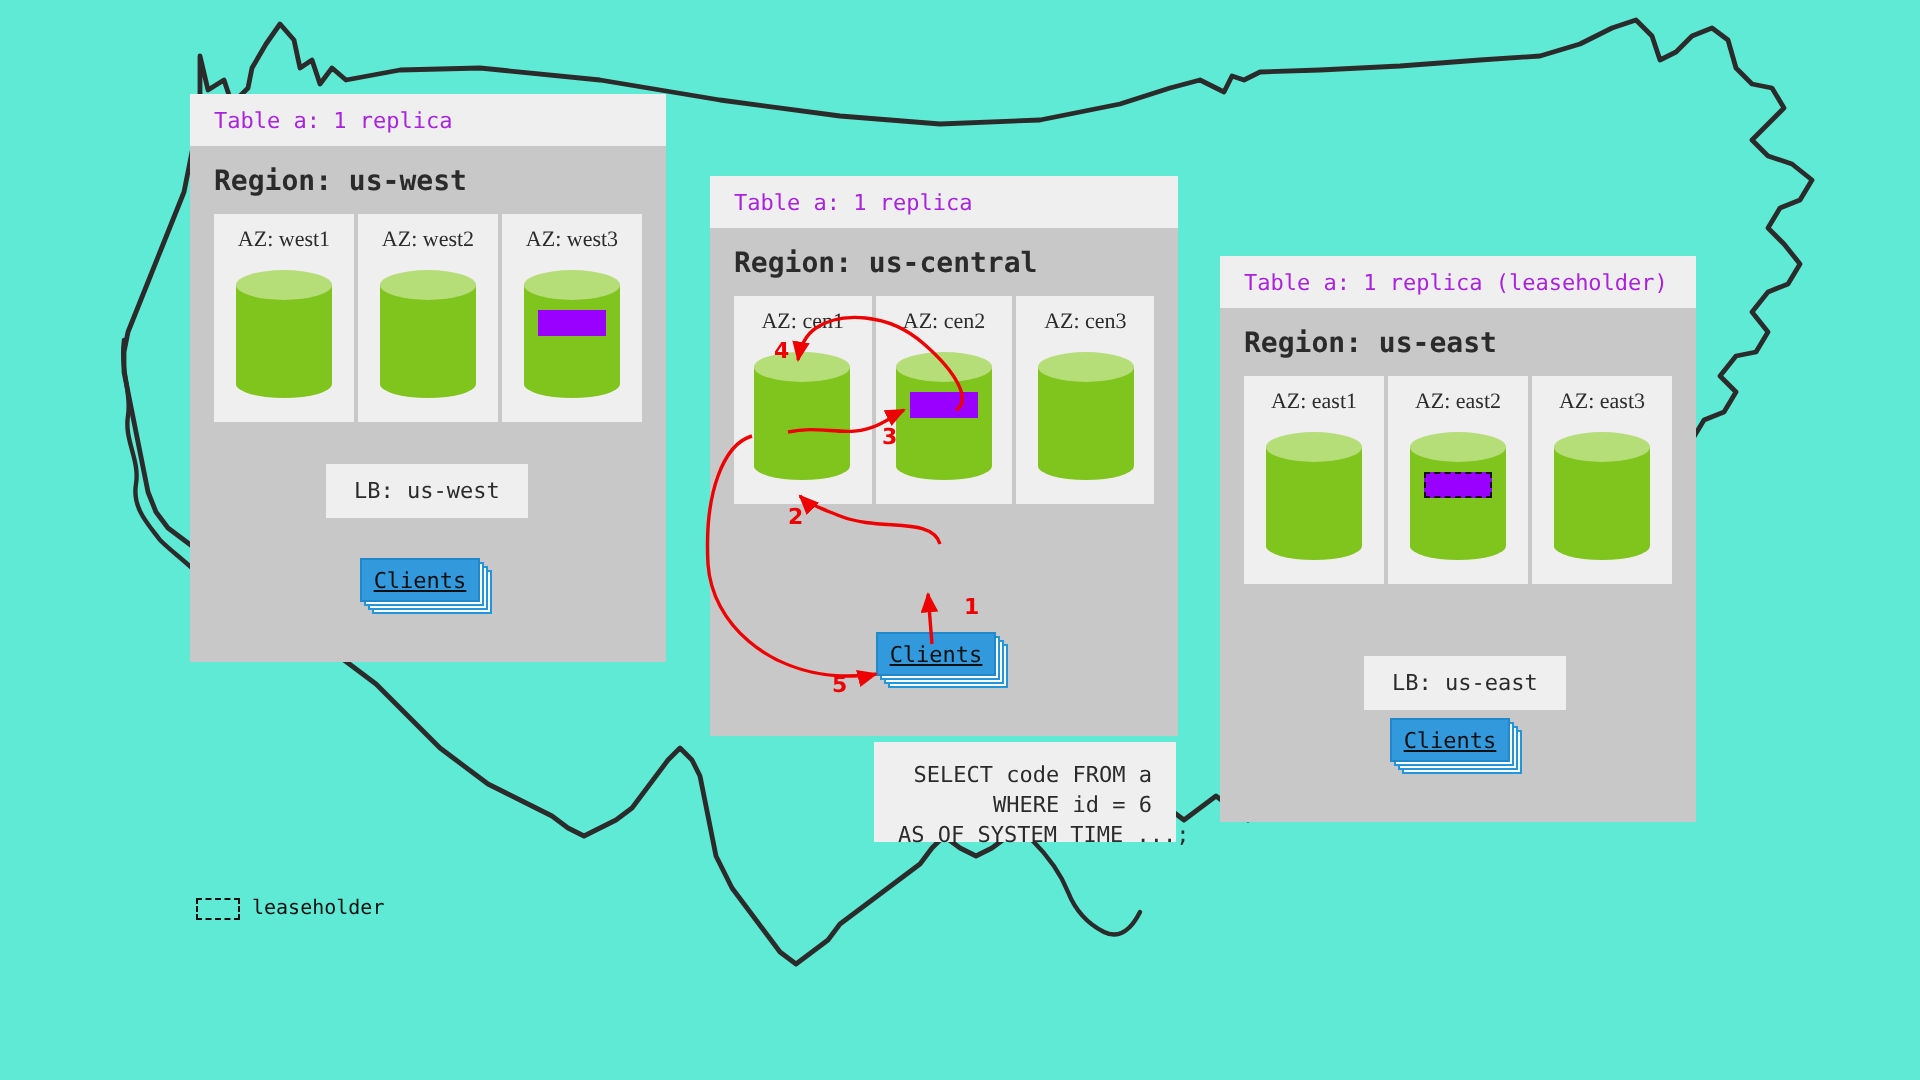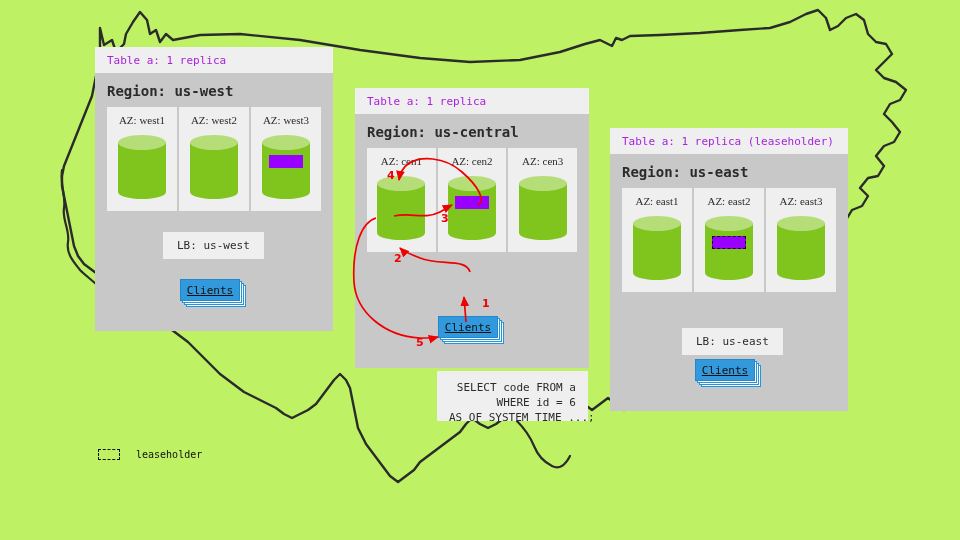--- a/index.html
+++ b/index.html
@@ -2,21 +2,21 @@
 <html><head>
 <meta charset="utf-8">
 <style>
   * { box-sizing: border-box; margin: 0; padding: 0; }
   html, body {
     width: 960px; height: 540px;
     background: #ffffff;
     font-family: "DejaVu Sans Mono", "Liberation Mono", monospace;
     overflow: hidden;
   }
-  #stage { position: relative; width: 960px; height: 540px; background: #bef264; }
+  #stage { position: relative; width: 960px; height: 540px; background: #5eead4; }
 
   #usmap { position: absolute; left: 0; top: 0; width: 960px; height: 540px; }
 
   
   .region {
     position: absolute;
     background: #c8c8c8;
   }
   .region-head {
     background: #efefef;
@@ -118,21 +118,21 @@
     position: absolute;
     background: #efefef;
     font-size: 11px;
     line-height: 15px;
     color: #2b2b2b;
     padding: 9px 12px 10px 12px;
     white-space: pre;
   }
 
   
-  .legend { position: absolute; display: flex; align-items: center; gap: 16px; }
+  .legend { position: absolute; display: flex; align-items: center; gap: 6px; }
   .legend-swatch {
     width: 22px; height: 11px;
     border: 1.6px dashed #111111;
     background: transparent;
   }
   .legend-label { font-size: 10px; color: #111; white-space: nowrap; }
 
   
   #arrows { position: absolute; left: 0; top: 0; width: 960px; height: 540px; pointer-events: none; }
   .arrow-num {

